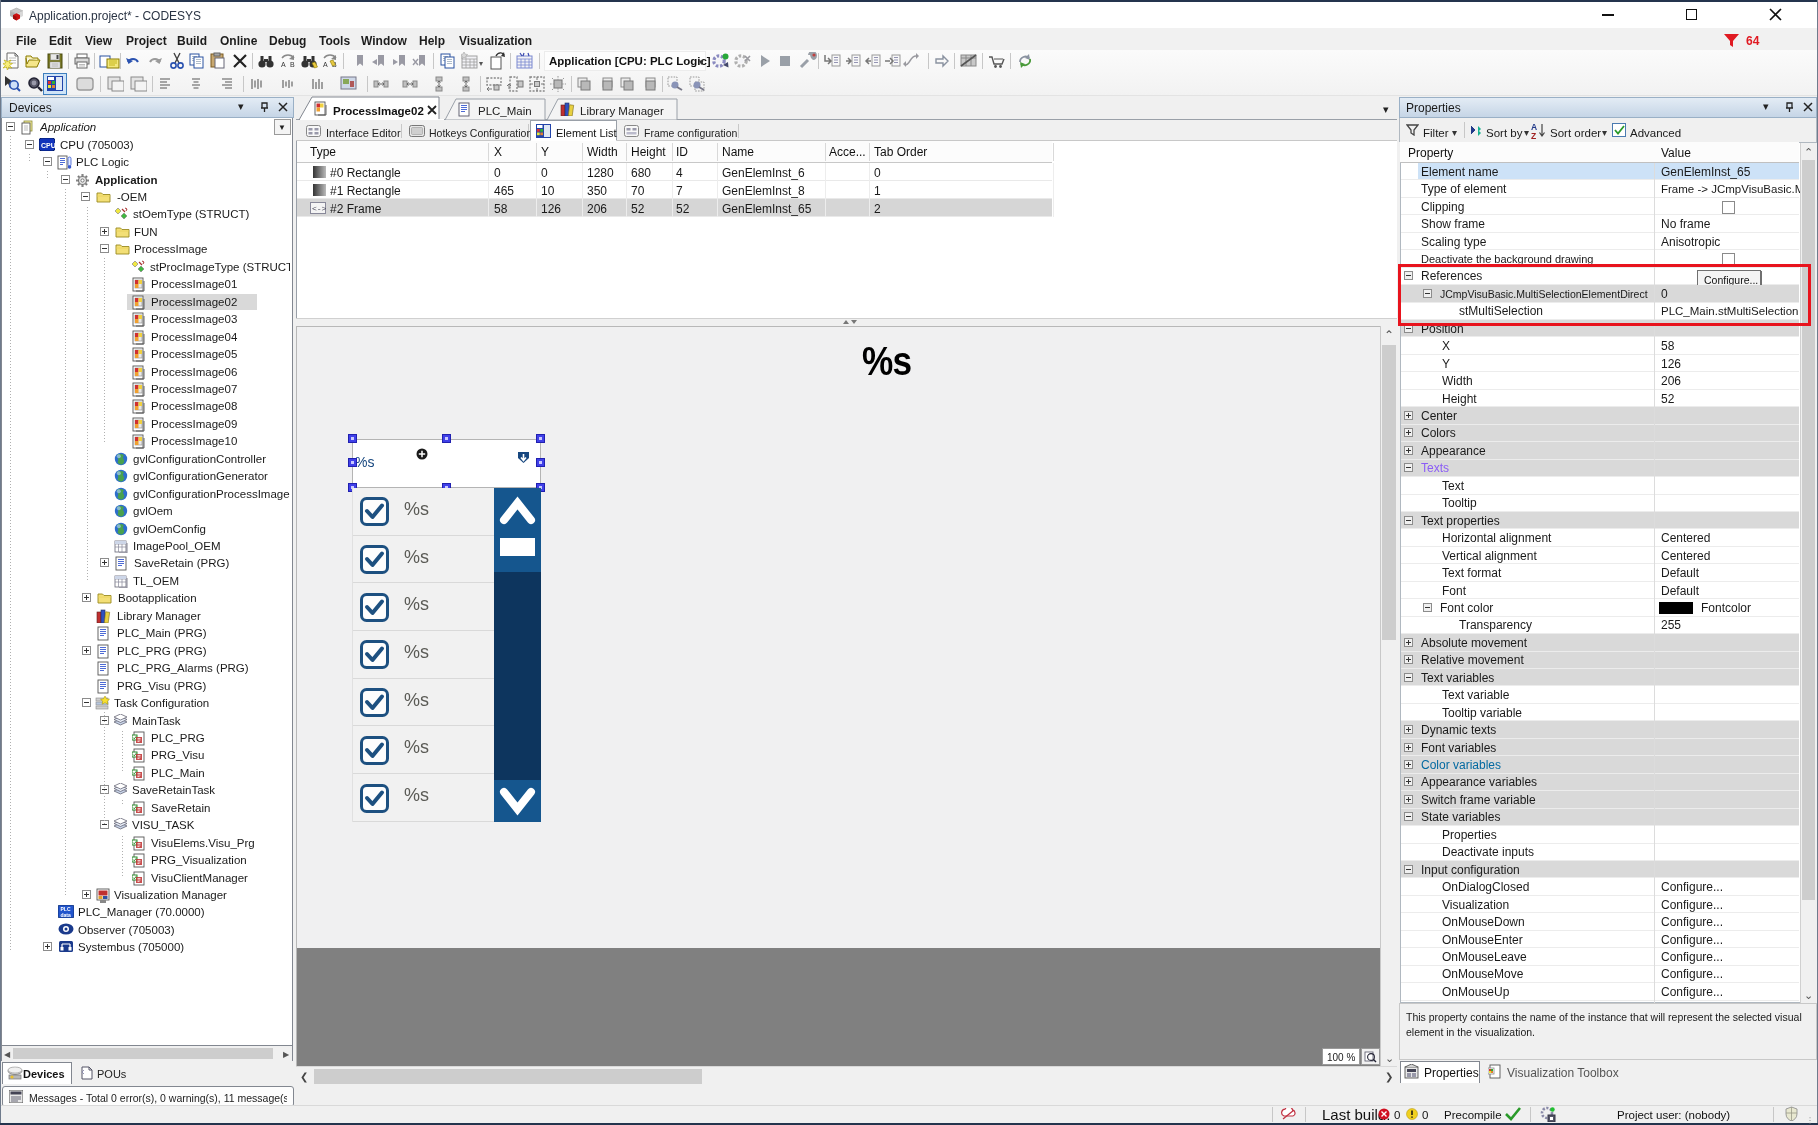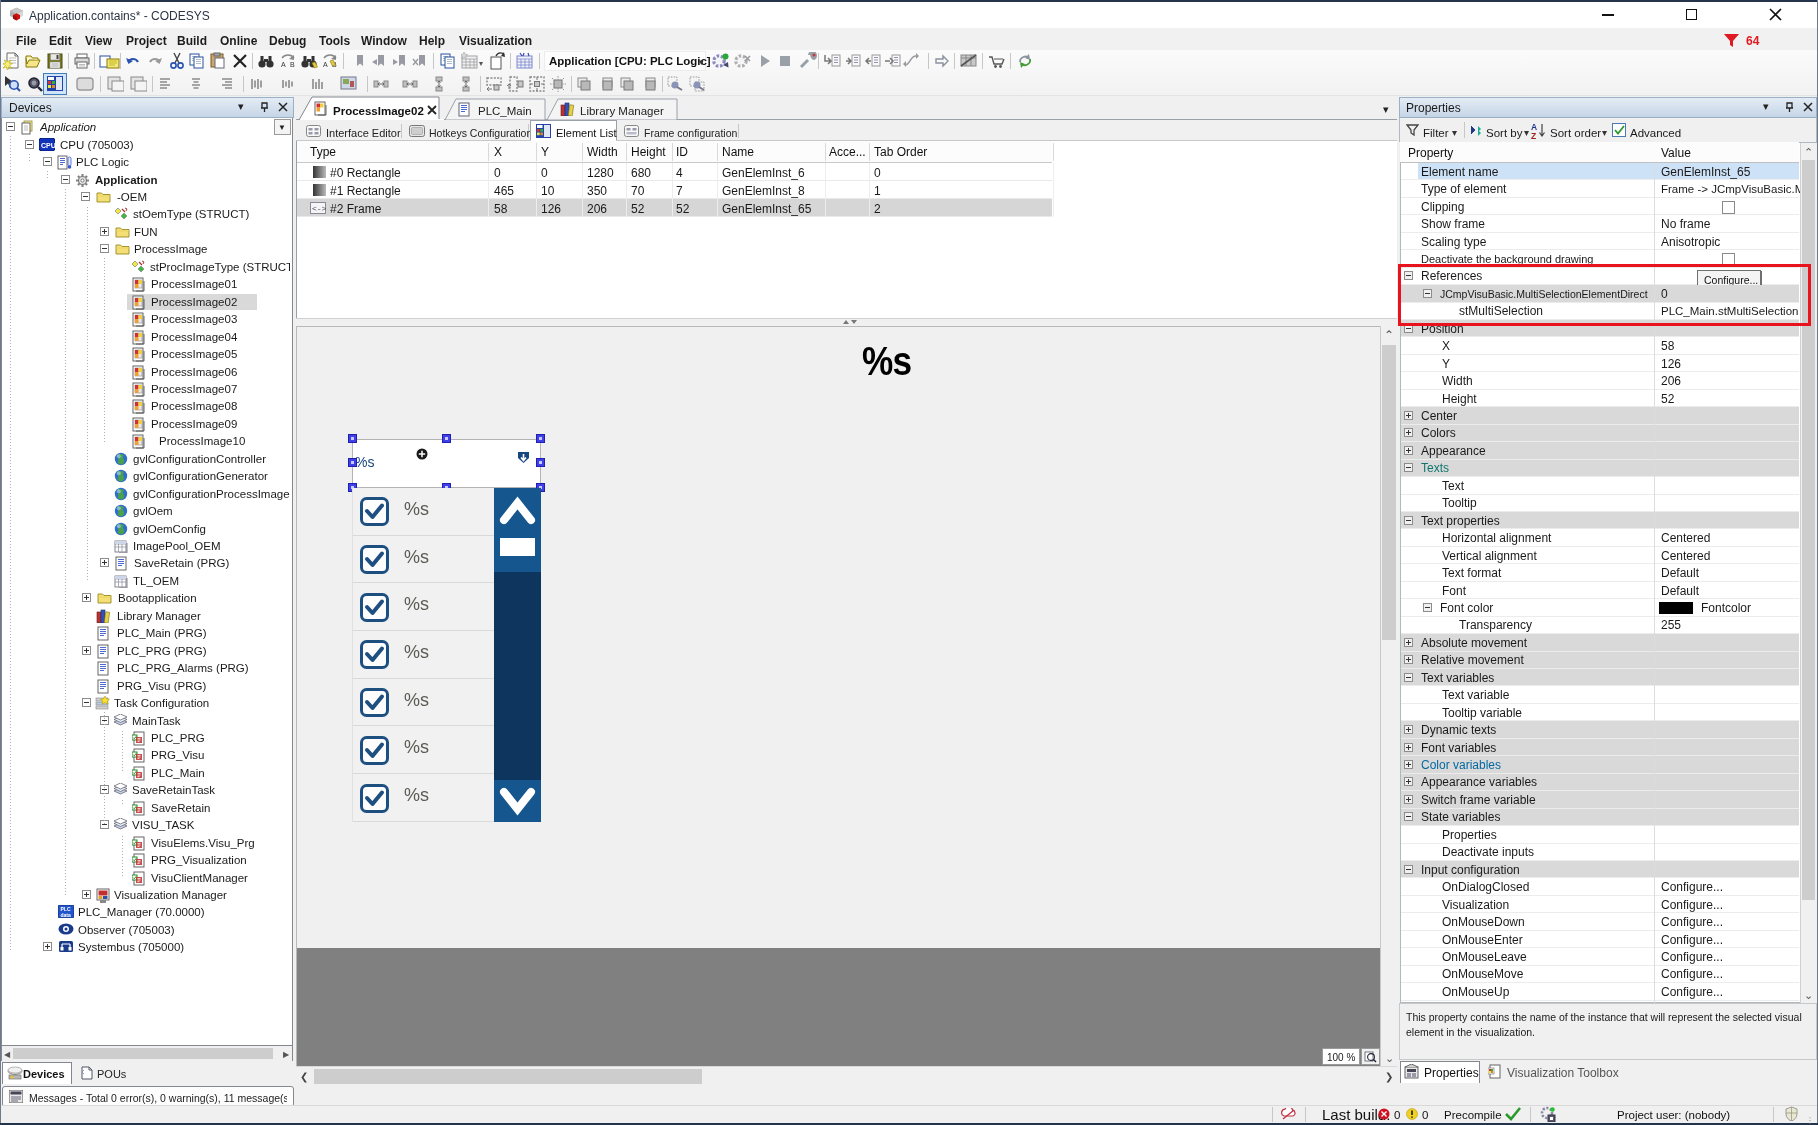--- a/index.html
+++ b/index.html
@@ -17,21 +17,21 @@
 <div class="" style="left:1817px;top:0px;width:1px;height:1125px;background:#6f7b8c;"></div>
 <div class="" style="left:0px;top:1123px;width:1818px;height:2px;background:#24344d;"></div>
 <div class="" style="left:1px;top:2px;width:1816px;height:26px;background:#ffffff;"></div>
 <svg class="ico" style="left:8px;top:6px;" width="17" height="17" viewBox="0 0 17 17">
 <path d="M2 5 L8.5 2 L15 5 L8.5 8 Z" fill="#c8c8c8" stroke="#9a9a9a" stroke-width="0.5"></path>
 <path d="M2 5 L2 10 L8.5 13.5 L8.5 8 Z" fill="#b0b0b0"></path>
 <path d="M15 5 L15 10 L8.5 13.5 L8.5 8 Z" fill="#d8d8d8"></path>
 <path d="M5 9 L8.5 7.2 L12 9 L12 12.5 L8.5 14.5 L5 12.5 Z" fill="#cc1111"></path>
 <path d="M5 9 L8.5 10.8 L8.5 14.5 L5 12.5 Z" fill="#a00c0c"></path>
 </svg>
-<div class="t" style="left:29px;top:9px;font-size:12px;color:#2a3444;">Application.contains* - CODESYS</div>
+<div class="t" style="left:29px;top:9px;font-size:12px;color:#2a3444;">Application.project* - CODESYS</div>
 <div class="" style="left:1602px;top:14px;width:12px;height:2px;background:#111;"></div>
 <div class="" style="left:1686px;top:9px;width:11px;height:11px;border:1.2px solid #111;"></div>
 <svg class="ico" style="left:1769px;top:8px;" width="13" height="13" viewBox="0 0 13 13">
 <path d="M1 1 L12 12 M12 1 L1 12" stroke="#111" stroke-width="1.6"></path>
   </svg>
 <div class="" style="left:1px;top:28px;width:1816px;height:22px;background:#f1f1f1;"></div>
 <div class="t" style="left:16px;top:34px;font-size:12px;color:#1c1c1c;font-weight:600;">File</div>
 <div class="t" style="left:49px;top:34px;font-size:12px;color:#1c1c1c;font-weight:600;">Edit</div>
 <div class="t" style="left:85px;top:34px;font-size:12px;color:#1c1c1c;font-weight:600;">View</div>
 <div class="t" style="left:126px;top:34px;font-size:12px;color:#1c1c1c;font-weight:600;">Project</div>
@@ -539,21 +539,21 @@
   </svg>
 <div class="t" style="left:151px;top:417px;font-size:11.5px;width:139px;overflow:hidden;">ProcessImage09</div>
 <svg class="ico" style="left:132px;top:434px;" width="14" height="15" viewBox="0 0 14 15">
     <rect x="1" y="1" width="10" height="13" fill="#fff" stroke="#555" stroke-width="0.9"></rect>
     <rect x="3" y="3" width="7" height="8" fill="#e8e8e8" stroke="#888" stroke-width="0.6"></rect>
     <rect x="3" y="3" width="3.5" height="4" fill="#d03030"></rect>
     <rect x="6.5" y="3" width="3.5" height="4" fill="#f0d040"></rect>
     <rect x="3" y="7" width="3.5" height="4" fill="#f0a030"></rect>
     <path d="M12 4 V14 H4" stroke="#555" stroke-width="0.9" fill="none"></path>
   </svg>
-<div class="t" style="left:151px;top:434px;font-size:11.5px;width:139px;overflow:hidden;margin-left:8px;">ProcessImage10</div>
+<div class="t" style="left:151px;top:434px;font-size:11.5px;width:139px;overflow:hidden;">ProcessImage10</div>
 <svg class="ico" style="left:114px;top:452px;" width="14" height="14" viewBox="0 0 14 14">
     <circle cx="7" cy="7" r="6.2" fill="#2e6ecc"></circle>
     <path d="M3 3 C5 1.8 8 1.8 10 3.2 C9 4.5 8.5 5.5 9.5 7 C11 9 10 11 8.5 12.2 C6.5 12.8 4.5 12 3.5 10.5 C5 8.5 4 5.5 3 3 Z" fill="#49a14f"></path>
     <circle cx="4.8" cy="4.2" r="2" fill="#9cc4ee" opacity="0.75"></circle>
   </svg>
 <div class="t" style="left:133px;top:452px;font-size:11.5px;width:157px;overflow:hidden;">gvlConfigurationController</div>
 <svg class="ico" style="left:114px;top:469px;" width="14" height="14" viewBox="0 0 14 14">
     <circle cx="7" cy="7" r="6.2" fill="#2e6ecc"></circle>
     <path d="M3 3 C5 1.8 8 1.8 10 3.2 C9 4.5 8.5 5.5 9.5 7 C11 9 10 11 8.5 12.2 C6.5 12.8 4.5 12 3.5 10.5 C5 8.5 4 5.5 3 3 Z" fill="#49a14f"></path>
     <circle cx="4.8" cy="4.2" r="2" fill="#9cc4ee" opacity="0.75"></circle>
@@ -1151,21 +1151,21 @@
 <div class="" style="left:1401px;top:441px;width:398px;height:1px;background:#ececec;"></div>
 <div class="exp plus" style="left:1404px;top:428px;background:#f0f0f0;"></div>
 <div class="t" style="left:1421px;top:426px;font-size:12px;color:#1a1a1a;width:231px;overflow:hidden;">Colors</div>
 <div class="" style="left:1401px;top:442px;width:398px;height:18px;background:#d9d9d9;"></div>
 <div class="" style="left:1401px;top:459px;width:398px;height:1px;background:#ececec;"></div>
 <div class="exp plus" style="left:1404px;top:446px;background:#f0f0f0;"></div>
 <div class="t" style="left:1421px;top:444px;font-size:12px;color:#1a1a1a;width:231px;overflow:hidden;">Appearance</div>
 <div class="" style="left:1401px;top:460px;width:398px;height:17px;background:#d9d9d9;"></div>
 <div class="" style="left:1401px;top:476px;width:398px;height:1px;background:#ececec;"></div>
 <div class="exp" style="left:1404px;top:463px;background:#f0f0f0;"></div>
-<div class="t" style="left:1421px;top:461px;font-size:12px;color:#0f766e;width:231px;overflow:hidden;">Texts</div>
+<div class="t" style="left:1421px;top:461px;font-size:12px;color:#8b5cf6;width:231px;overflow:hidden;">Texts</div>
 <div class="" style="left:1401px;top:494px;width:398px;height:1px;background:#ececec;"></div>
 <div class="t" style="left:1442px;top:479px;font-size:12px;color:#1a1a1a;width:210px;overflow:hidden;">Text</div>
 <div class="" style="left:1401px;top:511px;width:398px;height:1px;background:#ececec;"></div>
 <div class="t" style="left:1442px;top:496px;font-size:12px;color:#1a1a1a;width:210px;overflow:hidden;">Tooltip</div>
 <div class="" style="left:1401px;top:512px;width:398px;height:17px;background:#d9d9d9;"></div>
 <div class="" style="left:1401px;top:528px;width:398px;height:1px;background:#ececec;"></div>
 <div class="exp" style="left:1404px;top:516px;background:#f0f0f0;"></div>
 <div class="t" style="left:1421px;top:514px;font-size:12px;color:#1a1a1a;width:231px;overflow:hidden;">Text properties</div>
 <div class="" style="left:1401px;top:546px;width:398px;height:1px;background:#ececec;"></div>
 <div class="t" style="left:1442px;top:531px;font-size:12px;color:#1a1a1a;width:210px;overflow:hidden;">Horizontal alignment</div>

